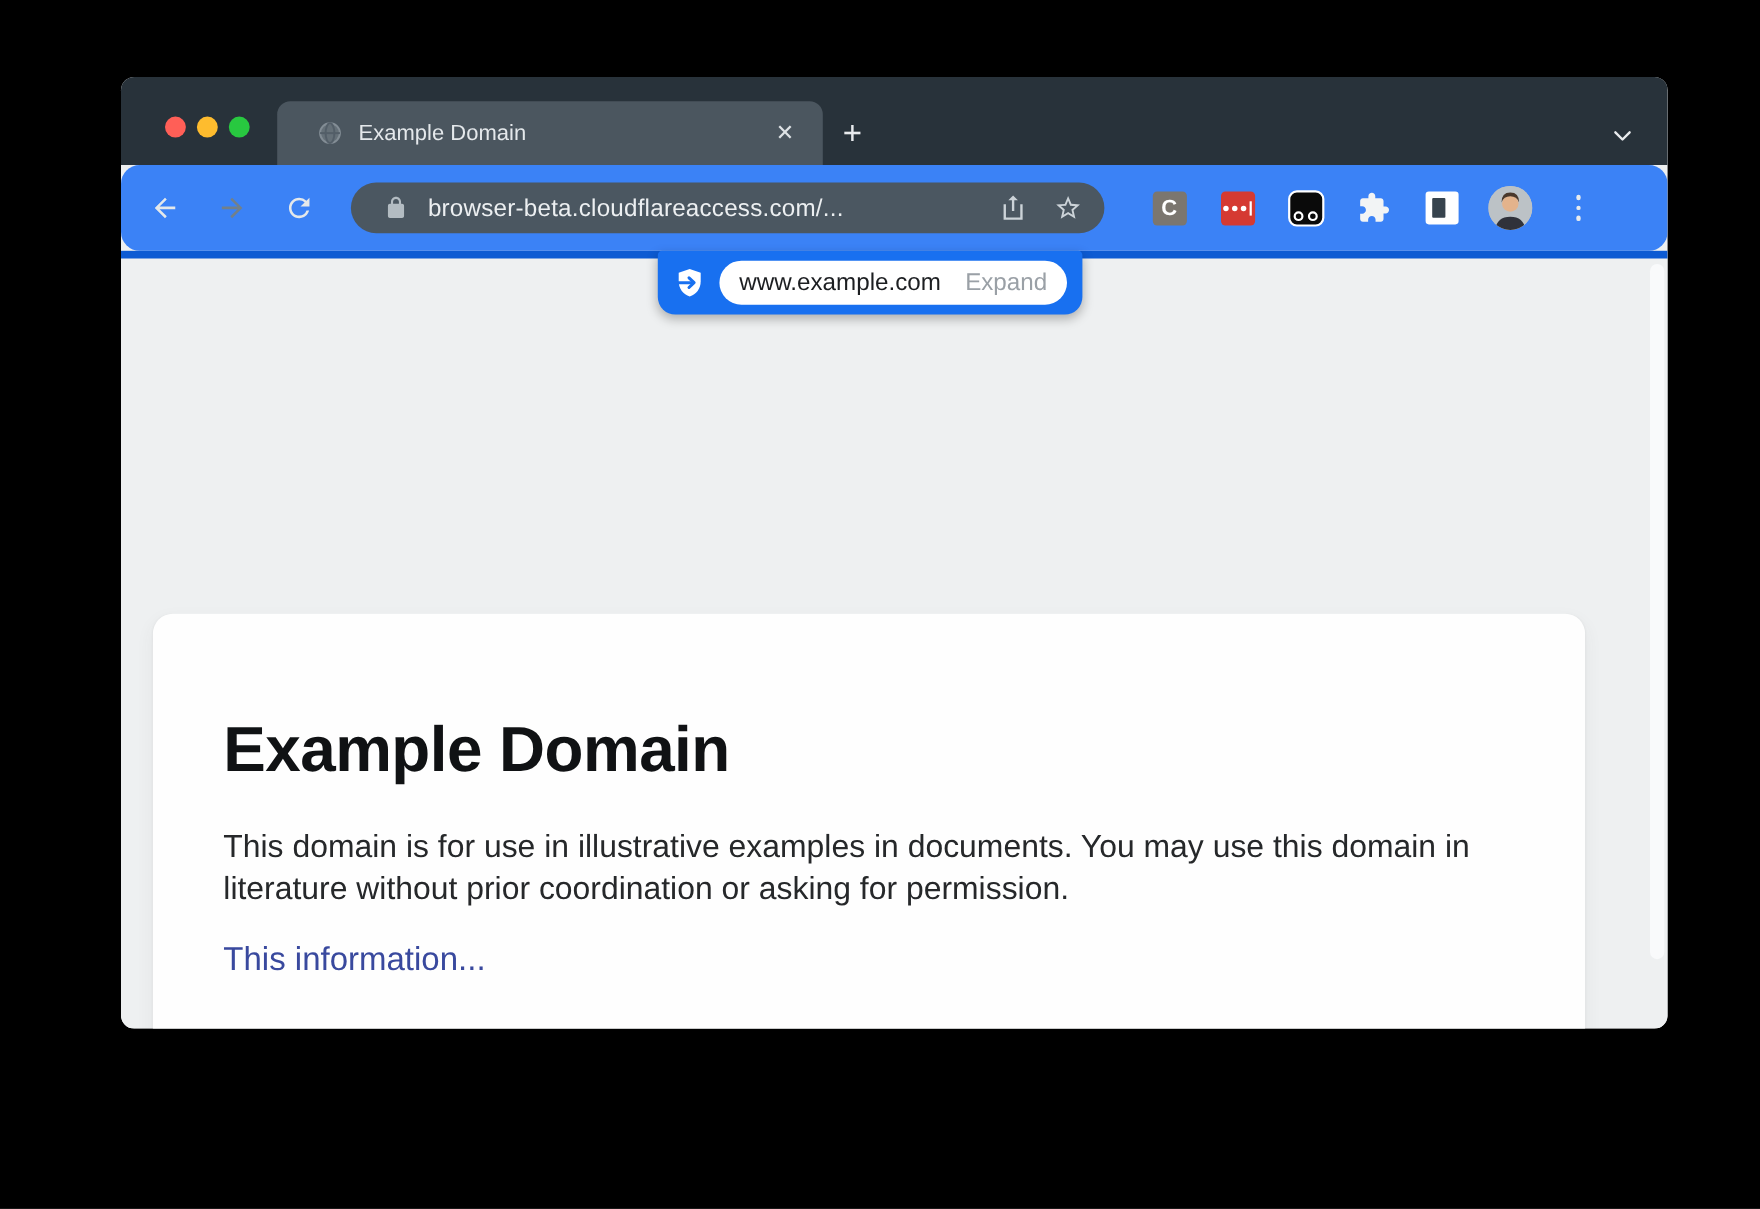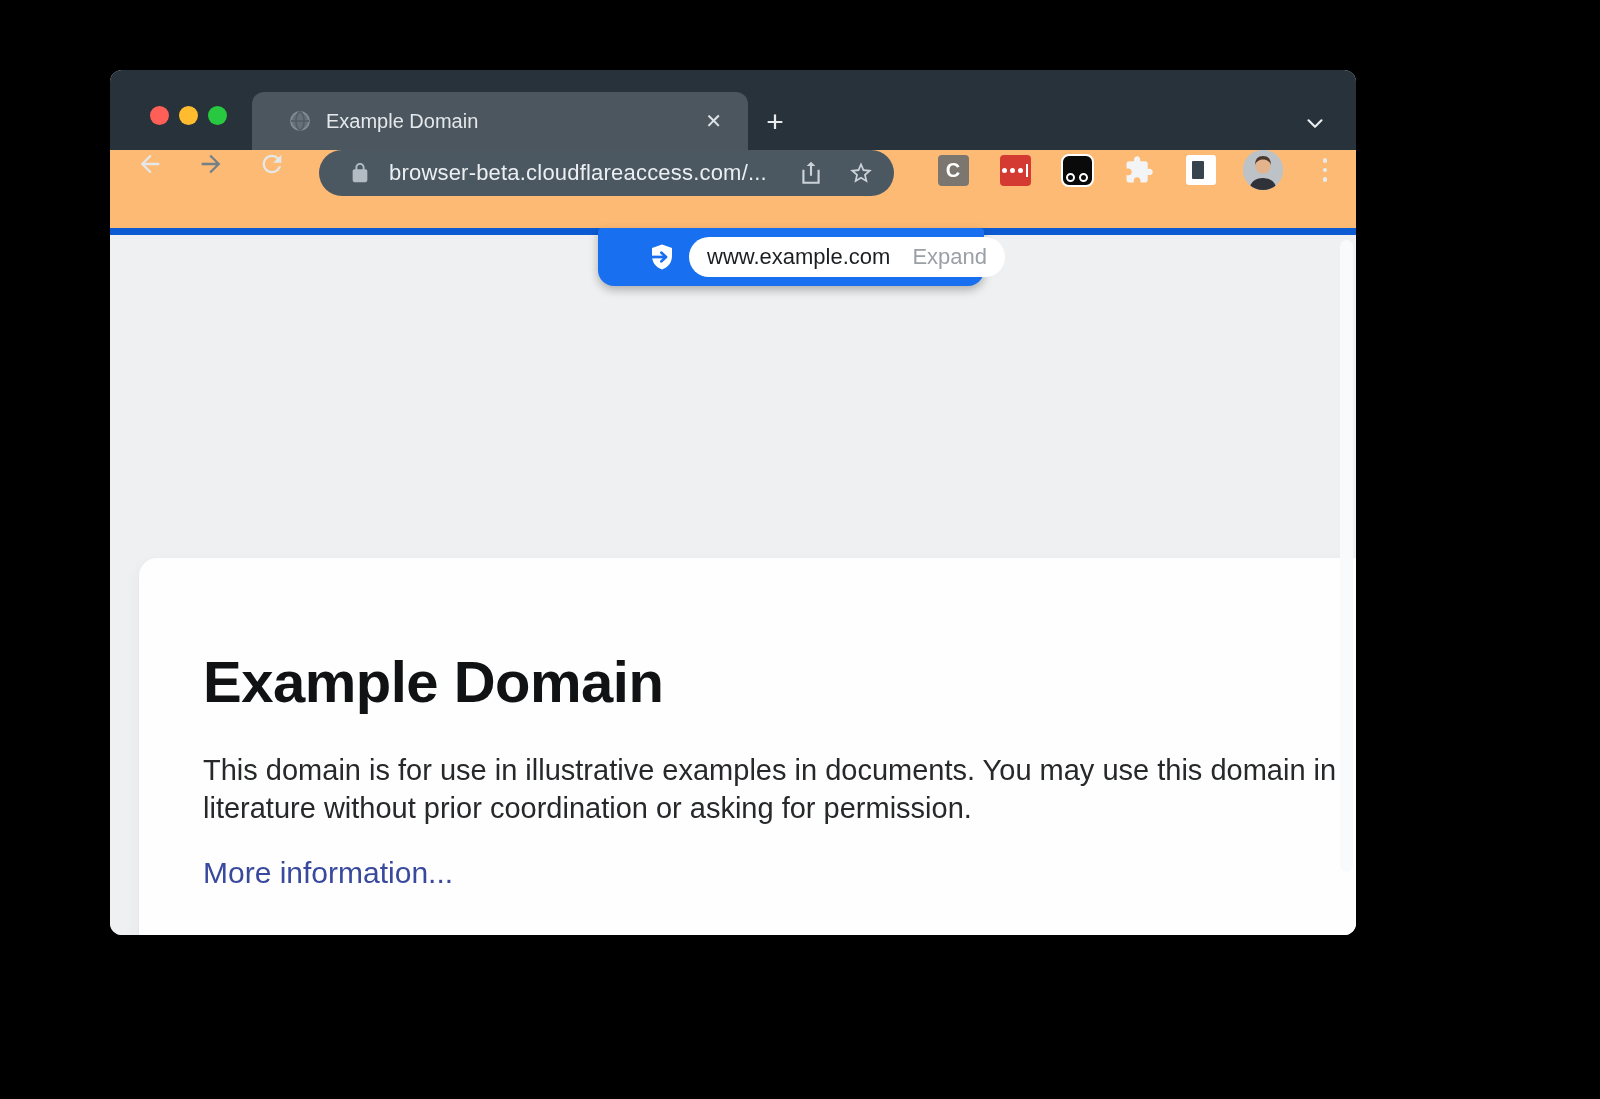--- a/index.html
+++ b/index.html
@@ -4,21 +4,21 @@
 <style>
   * { margin:0; padding:0; box-sizing:border-box; }
   html,body { width:1600px; height:1099px; }
   body {
     background:#000;
     font-family:"Liberation Sans","DejaVu Sans",sans-serif;
     position:relative;
     overflow:hidden;
   }
   .window {
-    position:absolute; left:110px; top:70px; width:1246px; height:865px;
+    position:absolute; left:110px; top:70px; width:1406px; height:865px;
     border-radius:12px; overflow:hidden; background:#eef0f1;
   }
   
   .tabbar { position:relative; height:80px; background:#28323a; }
   .traffic { position:absolute; top:36px; width:19px; height:19px; border-radius:50%; }
   .t-red    { left:40px;  background:#ff5f57; }
   .t-yellow { left:69px;  background:#febc2e; }
   .t-green  { left:98px;  background:#28c840; }
   .tab {
     position:absolute; left:142px; top:22px; width:496px; height:58px;
@@ -28,22 +28,22 @@
   .tab-favicon { width:24px; height:24px; margin-left:16px; flex:0 0 auto; opacity:.85; }
   .tab-title { margin-left:14px; color:#e4e8eb; font-size:20px; flex:1 1 auto; white-space:nowrap; overflow:hidden; }
   .tab-close { flex:0 0 auto; color:#dfe3e6; font-size:20px; line-height:1; padding:4px 6px; cursor:default; }
   .newtab-btn {
     position:absolute; left:648px; top:36px; width:34px; height:34px;
     color:#e8eaed; font-size:30px; font-weight:300; text-align:center; line-height:32px;
   }
   .tabsearch { position:absolute; right:28px; top:40px; }
   
   .toolbar {
-    position:relative; height:78px; background:#fdba74;
-    display:flex; align-items:flex-start;
+    position:relative; height:78px; background:#3b82f6;
+    display:flex; align-items:center;border-radius:17px;
   }
   .nav-icon { width:28px; height:28px; flex:0 0 auto; }
   .back    { margin-left:26px; color:#e4e8ea; }
   .forward { margin-left:33px; color:#72808a; }
   .reload  { margin-left:33px; color:#e4e8ea; }
   .urlbar {
     margin-left:33px; width:685px; height:46px; background:#4b5761;
     border-radius:23px; display:flex; align-items:center; padding:0 20px;
   }
   .lock-icon { width:22px; height:22px; color:#b3bcc2; margin-left:10px; flex:0 0 auto; }
@@ -66,21 +66,21 @@
   .avatar { width:40px; height:40px; border-radius:50%; overflow:hidden; background:#bcc2c6; }
   .menu-dots { display:flex; flex-direction:column; gap:5px; align-items:center; }
   .menu-dots .d { width:4.5px; height:4.5px; border-radius:50%; background:#e8ebed; }
   
   .accent-line { position:absolute; left:0; top:158px; width:100%; height:7px; background:#0d5bd3; z-index:3; }
   .page { position:absolute; left:0; top:165px; right:0; bottom:0; background:#eef0f1; }
   .iso-pill {
     position:absolute; left:488px; top:158px; width:386px; height:58px;
     background:#1870f0; border-radius:4px 4px 16px 16px;
     box-shadow:0 4px 10px rgba(0,0,0,.28);
-    display:flex; align-items:center; z-index:4;padding-left:35px;
+    display:flex; align-items:center; z-index:4;
   }
   .shield-icon { width:30px; height:30px; margin-left:14px; flex:0 0 auto; }
   .iso-inner {
     margin-left:12px; margin-right:16px; flex:1 1 auto; height:40px; background:#fff;
     border-radius:20px; display:flex; align-items:center; justify-content:center; gap:22px;
     padding:0 18px;
   }
   .iso-domain { color:#1c1e21; font-size:22px; white-space:nowrap; }
   .iso-expand { color:#9aa0a6; font-size:22px; white-space:nowrap; }
   
@@ -204,21 +204,21 @@
       </div>
     </div>
   </div>
 
   <div class="accent-line"></div>
 
   <div class="page">
     <div class="card">
       <h1>Example Domain</h1>
       <p>This domain is for use in illustrative examples in documents. You may use this domain in literature without prior coordination or asking for permission.</p>
-      <a href="#">More information...</a>
+      <a href="#">This information...</a>
     </div>
   </div>
 
   <div class="iso-pill">
     <svg class="shield-icon" viewBox="0 0 24 24">
       <path d="M12 2 L20 4.8 V11 C20 16.6 16.7 20.4 12 22 C7.3 20.4 4 16.6 4 11 V4.8 Z" fill="#ffffff"></path>
       <line x1="3" y1="12" x2="14.5" y2="12" stroke="#1870f0" stroke-width="2.2"></line>
       <polyline points="11.5,8.5 15.2,12 11.5,15.5" fill="none" stroke="#1870f0" stroke-width="2.2" stroke-linecap="round" stroke-linejoin="round"></polyline>
     </svg>
     <div class="iso-inner">

